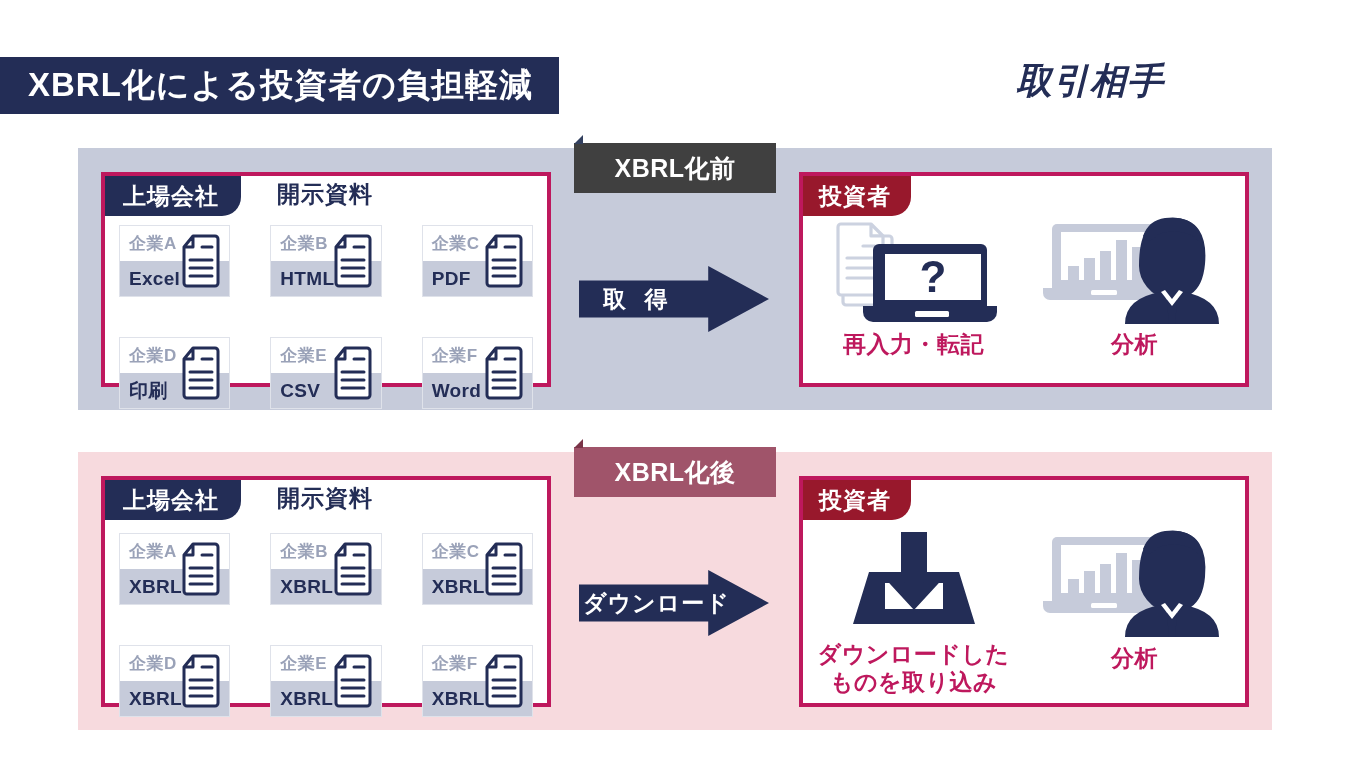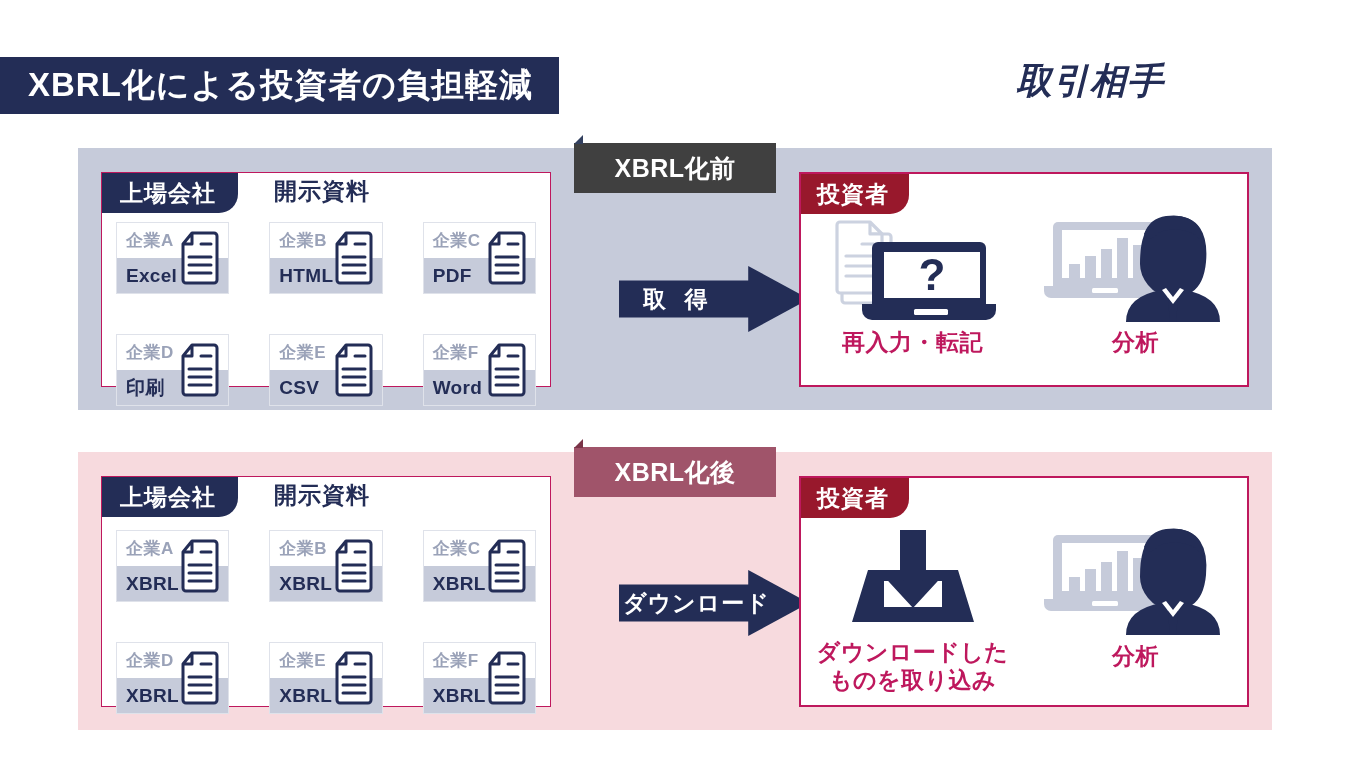--- a/index.html
+++ b/index.html
@@ -101,21 +101,21 @@
     border-bottom: 9px solid #33405f;
   }
   .phase-badge.after .fold {
     border-bottom-color: #7a3448;
   }
 
   
   .issuer-card {
     position: absolute;
     background: #ffffff;
-    border: 1px solid #be185d;
+    border: 4px solid #be185d;
     box-sizing: border-box;
   }
   .issuer-card.before { left: 101px; top: 172px; width: 450px; height: 215px; }
   .issuer-card.after  { left: 101px; top: 476px; width: 450px; height: 231px; }
 
   .issuer-tab {
     position: absolute;
     left: 0;
     top: 0;
     height: 40px;
@@ -199,21 +199,20 @@
     position: absolute;
     right: 8px;
     top: 8px;
   }
 
   
   .flow-arrow {
     position: absolute;
     display: flex;
     align-items: center;
-    margin-left: 40px;
   }
   .flow-arrow.before { left: 579px; top: 266px; }
   .flow-arrow.after  { left: 579px; top: 570px; }
   .arrow-shape {
     position: relative;
     width: 190px;
     height: 66px;
     background: #232d56;
     clip-path: polygon(0% 22%, 68% 22%, 68% 0%, 100% 50%, 68% 100%, 68% 78%, 0% 78%);
     display: flex;
@@ -226,21 +225,21 @@
     white-space: nowrap;
     padding-left: 4px;
     letter-spacing: 1px;
   }
   .flow-arrow.before .arrow-label { letter-spacing: 6px; padding-left: 24px; }
 
   
   .investor-card {
     position: absolute;
     background: #ffffff;
-    border: 2px solid #be185d;
+    border: 4px solid #be185d;
     box-sizing: border-box;
   }
   .investor-card.before { left: 799px; top: 172px; width: 450px; height: 215px; }
   .investor-card.after  { left: 799px; top: 476px; width: 450px; height: 231px; }
 
   .investor-tab {
     position: absolute;
     left: 0;
     top: 0;
     height: 40px;

